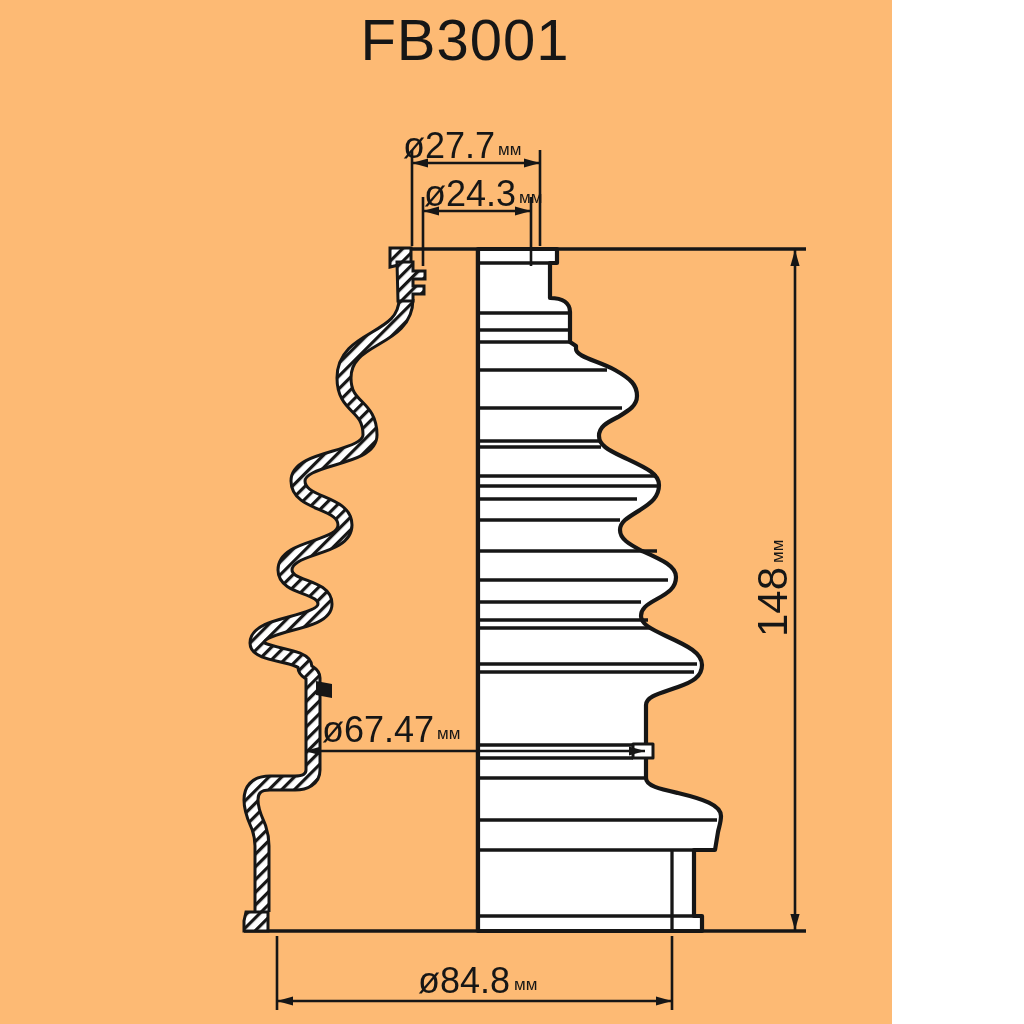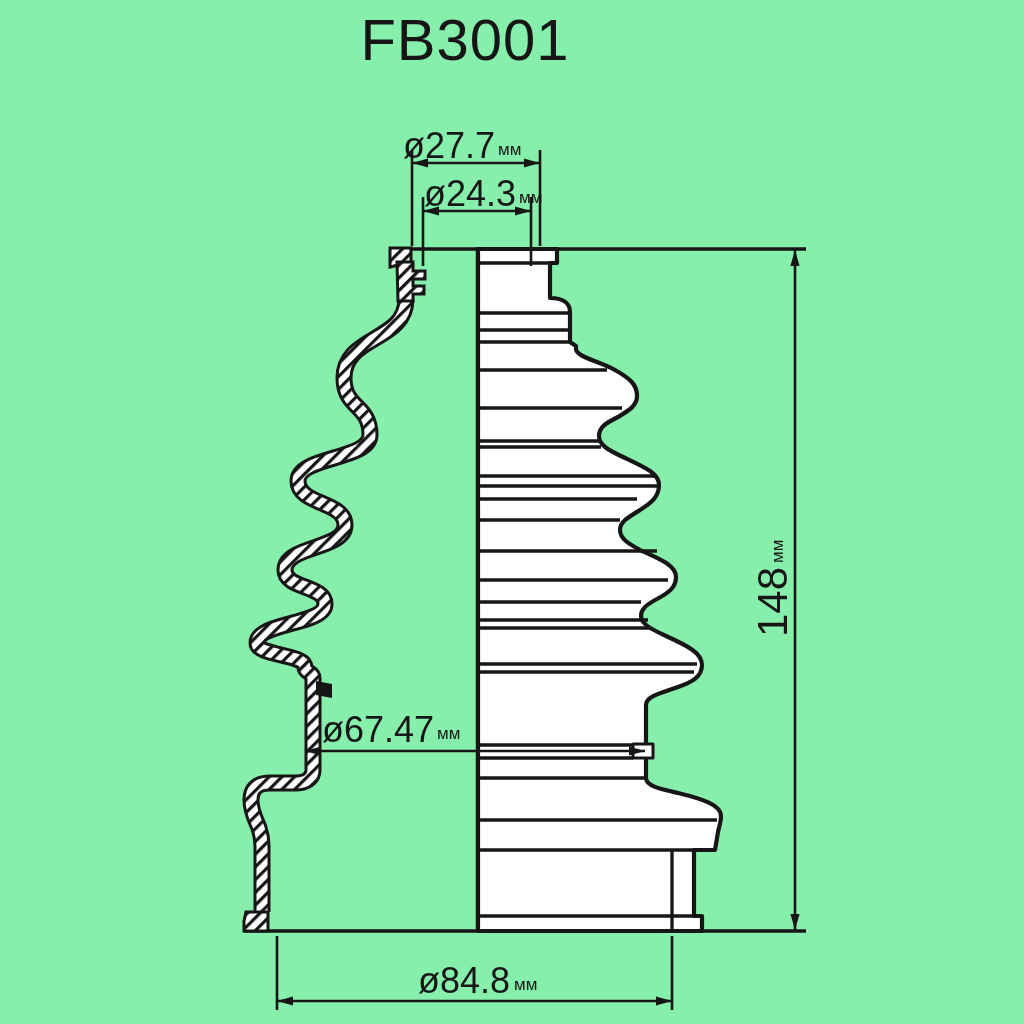--- a/index.html
+++ b/index.html
@@ -1,17 +1,17 @@
 <!DOCTYPE html>
 <html><head>
 <meta charset="utf-8">
 <style>
   html,body{margin:0;padding:0;background:#ffffff;}
   body{width:1024px;height:1024px;font-family:"Liberation Sans",sans-serif;}
-  #stage{width:1024px;height:1024px;position:relative;background:#86efac;}
+  #stage{width:892px;height:1024px;position:relative;background:#fdba74;}
   svg{display:block;}
   .outline{fill:#ffffff;stroke:#161616;stroke-width:4.2;stroke-linejoin:round;}
   .thin{stroke:#161616;stroke-width:3.3;fill:none;}
   .dimline{stroke:#161616;stroke-width:2.6;fill:none;}
   .arrow{fill:#161616;stroke:none;}
   .hatched{fill:url(#hatch);stroke:#161616;stroke-width:3;}
   .walloutline{fill:none;stroke:#161616;stroke-width:17;stroke-linejoin:round;stroke-linecap:butt;}
   .wallhatch{fill:none;stroke:url(#hatch);stroke-width:11;stroke-linejoin:round;stroke-linecap:butt;}
   .dimtext{fill:#161616;font-size:36px;font-family:"Liberation Sans",sans-serif;}
   .unittext{font-size:17px;}

